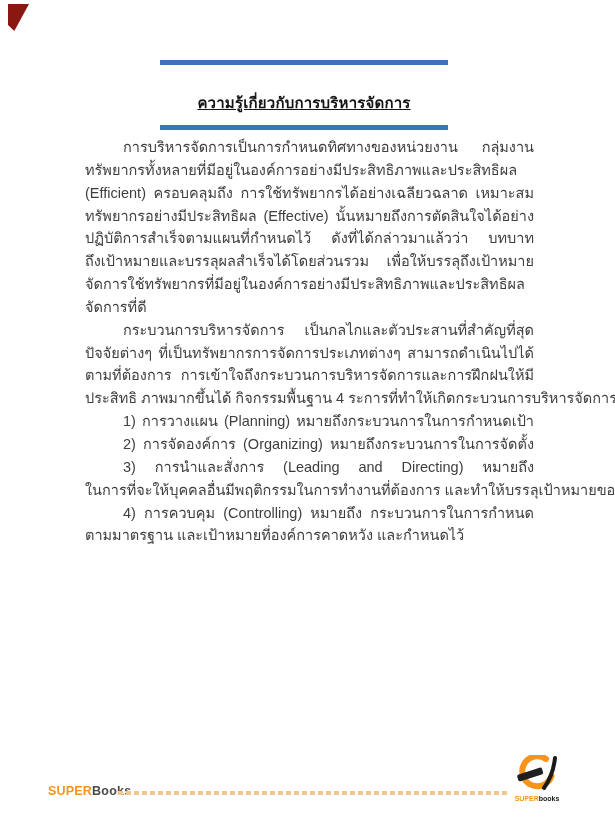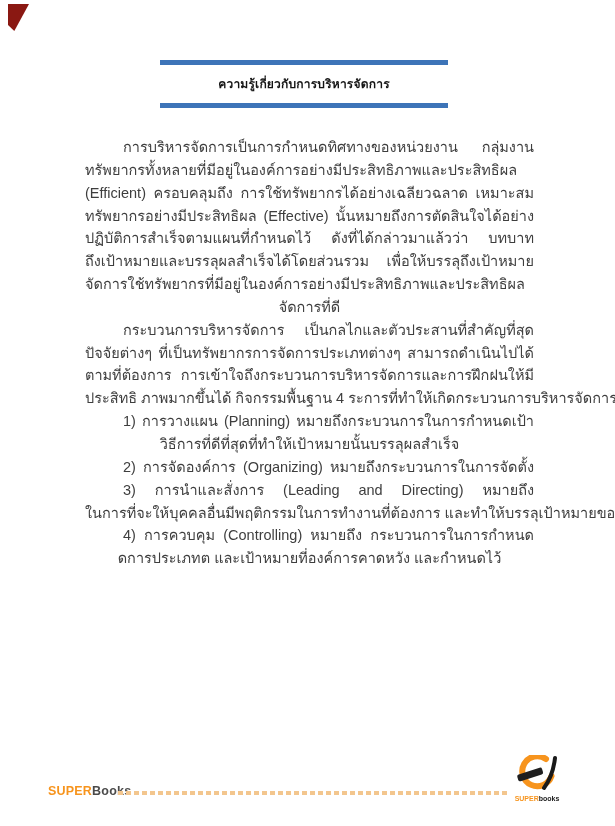--- a/index.html
+++ b/index.html
@@ -11,31 +11,31 @@
   
   .corner-mark{
     position:absolute;left:8px;top:4px;width:21px;height:27px;
     background:#8a1812;
     clip-path:polygon(0 0,100% 0,30% 100%,0 78%);
   }
   
   .title-box{position:absolute;left:160px;top:60px;width:288px;}
   .title-rule{height:5px;background:#3d74b8;}
   .title-text{
-    padding:9px 0 10px 0;text-align:center;
-    font-size:12px;font-weight:bold;color:#141414;letter-spacing:.2px;
+    padding:26px 0 10px 0;text-align:center;
+    font-size:15px;font-weight:bold;color:#141414;letter-spacing:.2px;text-decoration:underline;
   }
   
   .body-text{
     position:absolute;left:85px;top:136px;width:449px;
     font-size:14.5px;color:#3e3e3e;
   }
   .line{
     line-height:22.85px;height:22.85px;white-space:nowrap;
-    text-align:center;
+    text-align:left;
   }
   .line.just{white-space:normal;text-align:justify;text-align-last:justify;overflow:hidden;}
   .line.indent{text-indent:38px;}
   
   .footer-brand{
     position:absolute;left:48px;top:784px;
     font-size:12.5px;font-weight:bold;letter-spacing:.2px;
   }
   .brand-super{color:#f7941d;}
   .brand-books{color:#4a4a4a;}
@@ -69,26 +69,25 @@
       <div class="line just">ทรัพยากรอย่างมีประสิทธิผล (Effective) นั้นหมายถึงการตัดสินใจได้อย่างถูกต้อง (Right decision) และมีการ</div>
       <div class="line just">ปฏิบัติการสำเร็จตามแผนที่กำหนดไว้ ดังที่ได้กล่าวมาแล้วว่า บทบาทสำคัญของผู้บริหารคือการนำพาองค์การไปให้</div>
       <div class="line just">ถึงเป้าหมายและบรรลุผลสำเร็จได้โดยส่วนรวม เพื่อให้บรรลุถึงเป้าหมายขององค์การ ผู้บริหารมีหน้าที่รวบรวมและ</div>
       <div class="line just">จัดการใช้ทรัพยากรที่มีอยู่ในองค์การอย่างมีประสิทธิภาพและประสิทธิผลควบคู่กัน โดยใช้กระบวนการบริหาร</div>
       <div class="line">จัดการที่ดี</div>
       <div class="line indent just">กระบวนการบริหารจัดการ เป็นกลไกและตัวประสานที่สำคัญที่สุดในการประมวล ผลักดัน และกำกับให้</div>
       <div class="line just">ปัจจัยต่างๆ ที่เป็นทรัพยากรการจัดการประเภทต่างๆ สามารถดำเนินไปได้โดยมีประสิทธิภาพ จนบรรลุเป้าหมาย</div>
       <div class="line just">ตามที่ต้องการ การเข้าใจถึงกระบวนการบริหารจัดการและการฝึกฝนให้มีทักษะสูงขึ้น จะช่วยให้การ บริหารงานมี</div>
       <div class="line">ประสิทธิ ภาพมากขึ้นได้  กิจกรรมพื้นฐาน 4 ระการที่ทำให้เกิดกระบวนการบริหารจัดการ มีดังนี้</div>
       <div class="line indent just">1) การวางแผน (Planning)  หมายถึงกระบวนการในการกำหนดเป้าหมาย แผนงาน และตัดสินใจหา</div>
-      <div class="line">วิธีการที่ดีที่สุดที่ทำให้เป้าหมายนั้นบรรลุผลสำเร็จ</div>
       <div class="line indent just">2) การจัดองค์การ (Organizing) หมายถึงกระบวนการในการจัดตั้งและจัดวางทรัพยากรบุคคล และ</div>
       <div class="line indent just">3) การนำและสั่งการ (Leading and Directing) หมายถึง กระบวนการของการมีอิทธิพล เหนือบุคคลอื่น</div>
       <div class="line">ในการที่จะให้บุคคลอื่นมีพฤติกรรมในการทำงานที่ต้องการ และทำให้บรรลุเป้าหมายขององค์การ</div>
       <div class="line indent just">4) การควบคุม (Controlling) หมายถึง กระบวนการในการกำหนดกิจกรรมต่างๆ ขององค์การให้เป็นไป</div>
-      <div class="line">ดการประเภทต และเป้าหมายที่องค์การคาดหวัง และกำหนดไว้</div>
+      <div class="line">ตามมาตรฐาน และเป้าหมายที่องค์การคาดหวัง และกำหนดไว้</div>
     </div>
 
   <div class="footer-brand"><span class="brand-super">SUPER</span><span class="brand-books">Books</span></div>
 
   <div class="footer-rule"></div>
 
   <div class="footer-logo">
     <svg width="42" height="40" viewBox="0 0 42 40">
 
       <path d="M 30 4 A 15 15 0 1 0 35.5 21" fill="none" stroke="#f7941d" stroke-width="6" stroke-linecap="round"></path>

